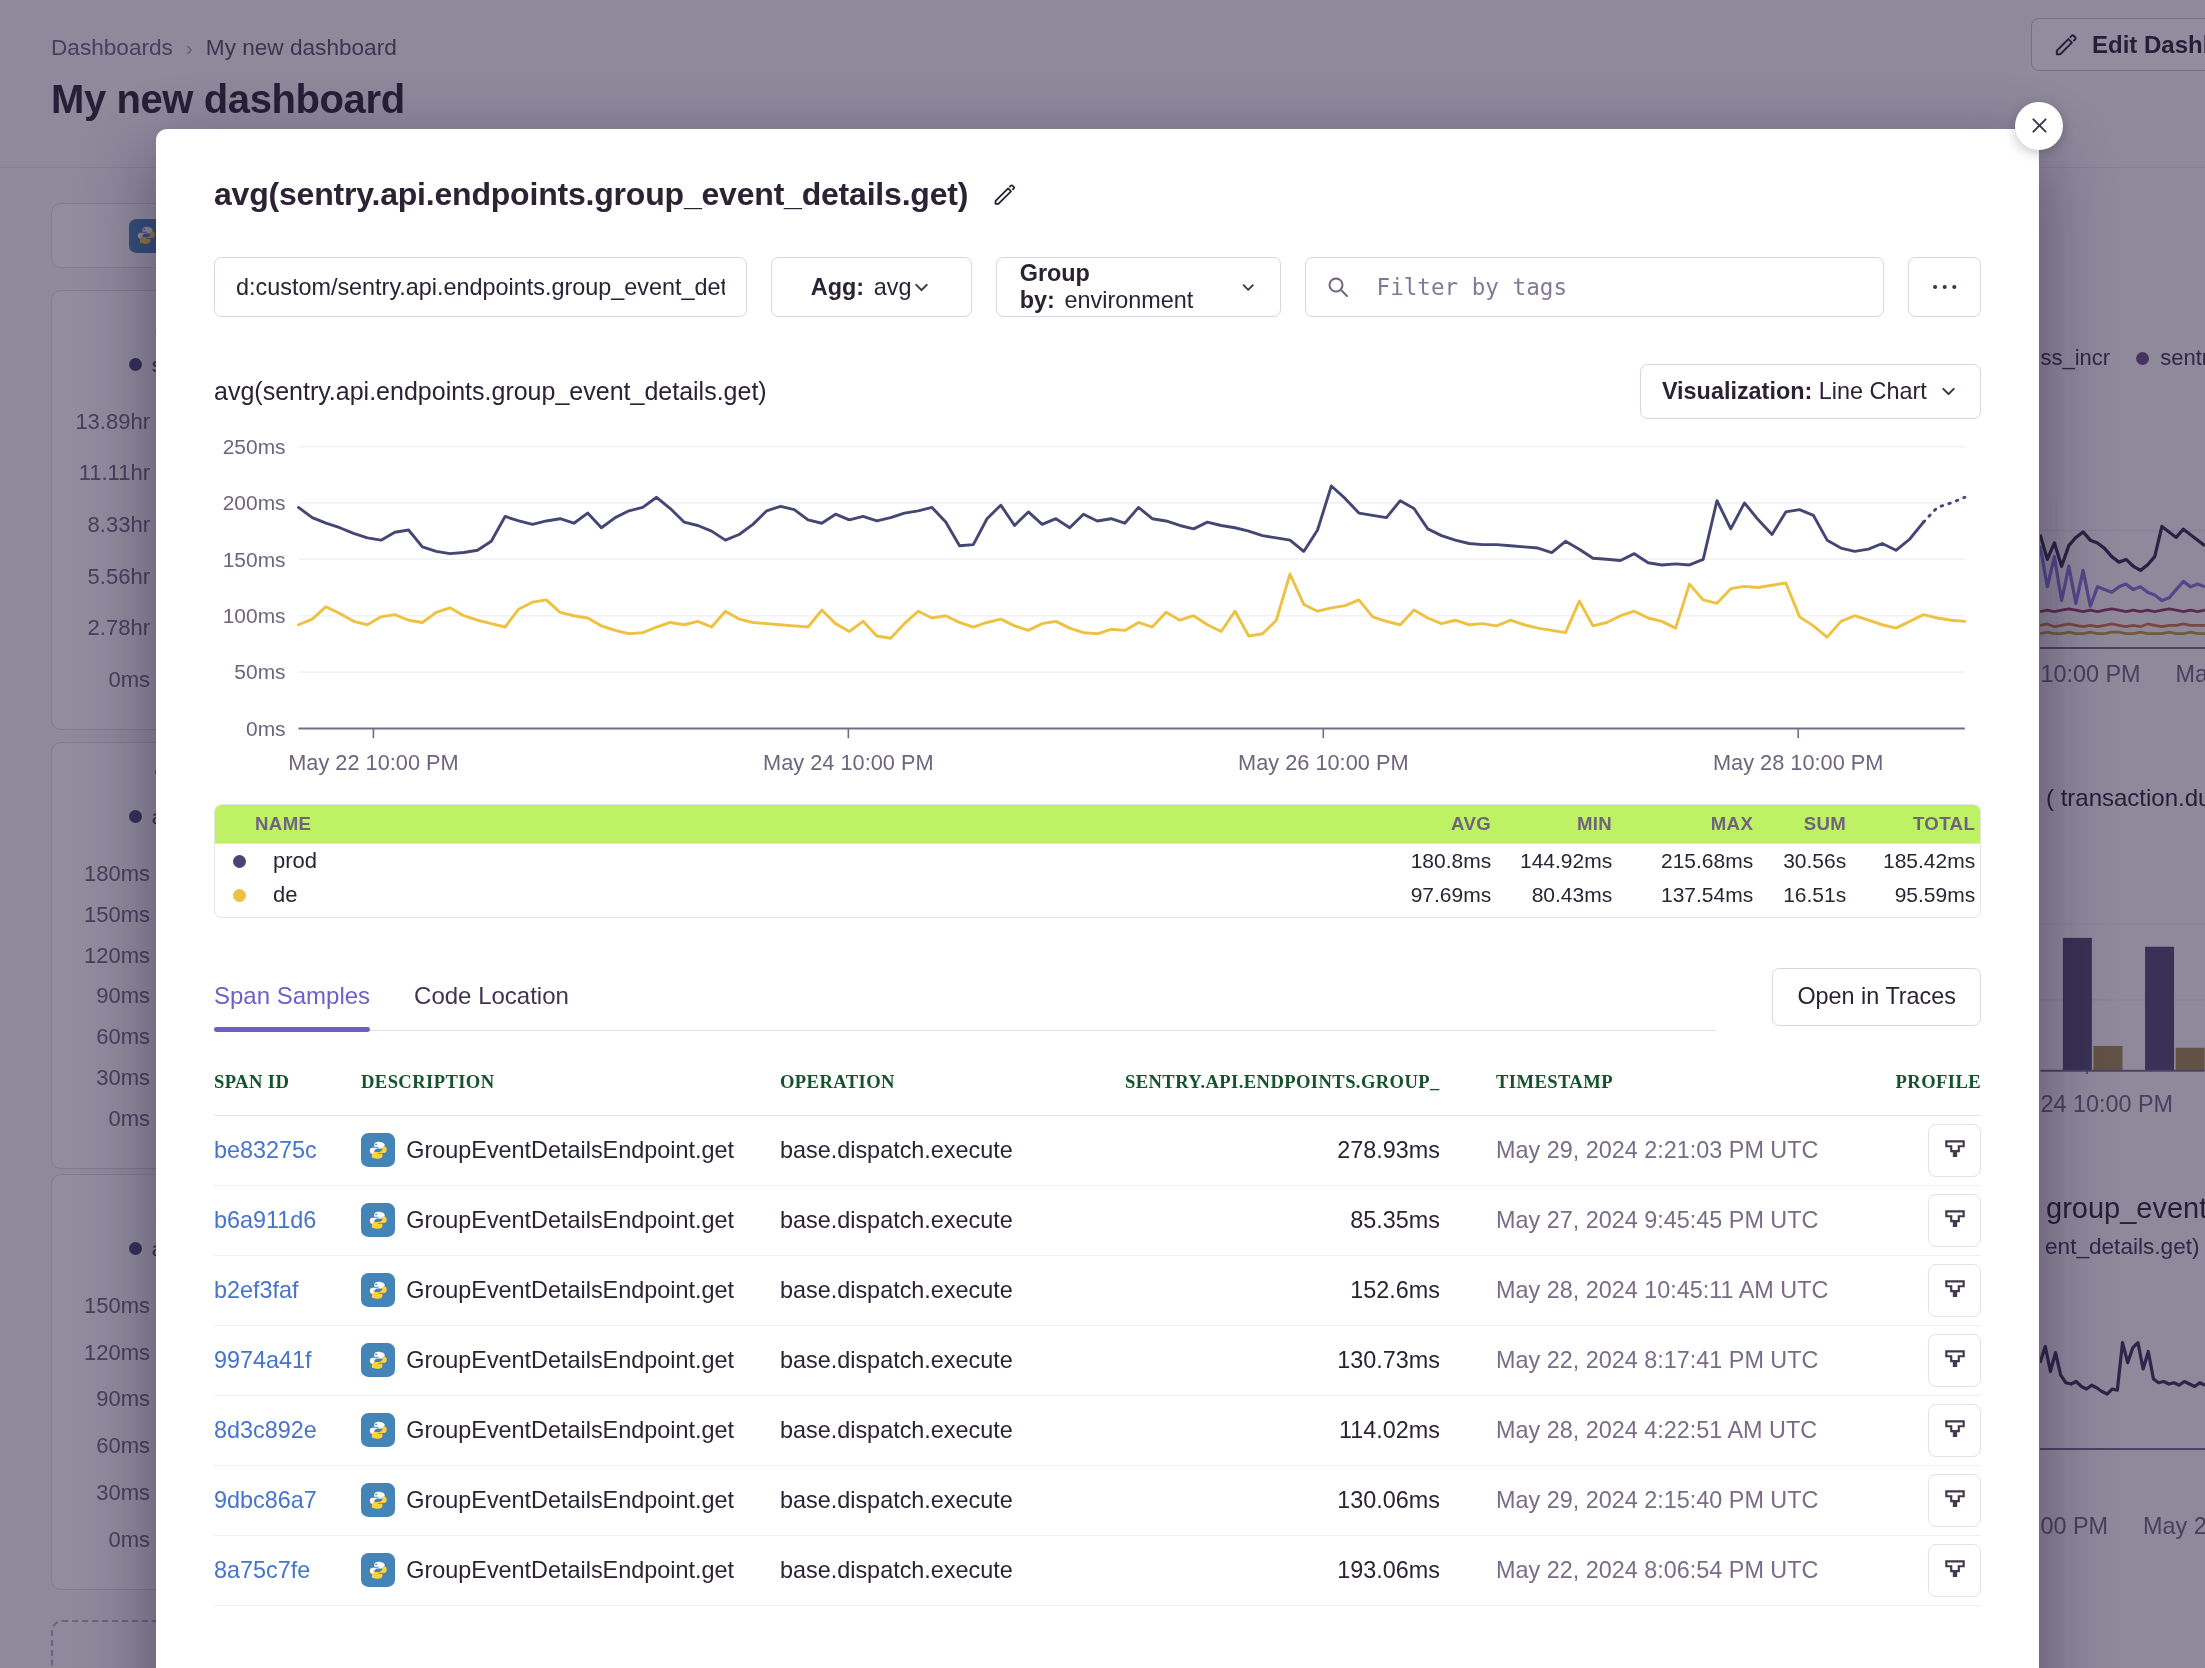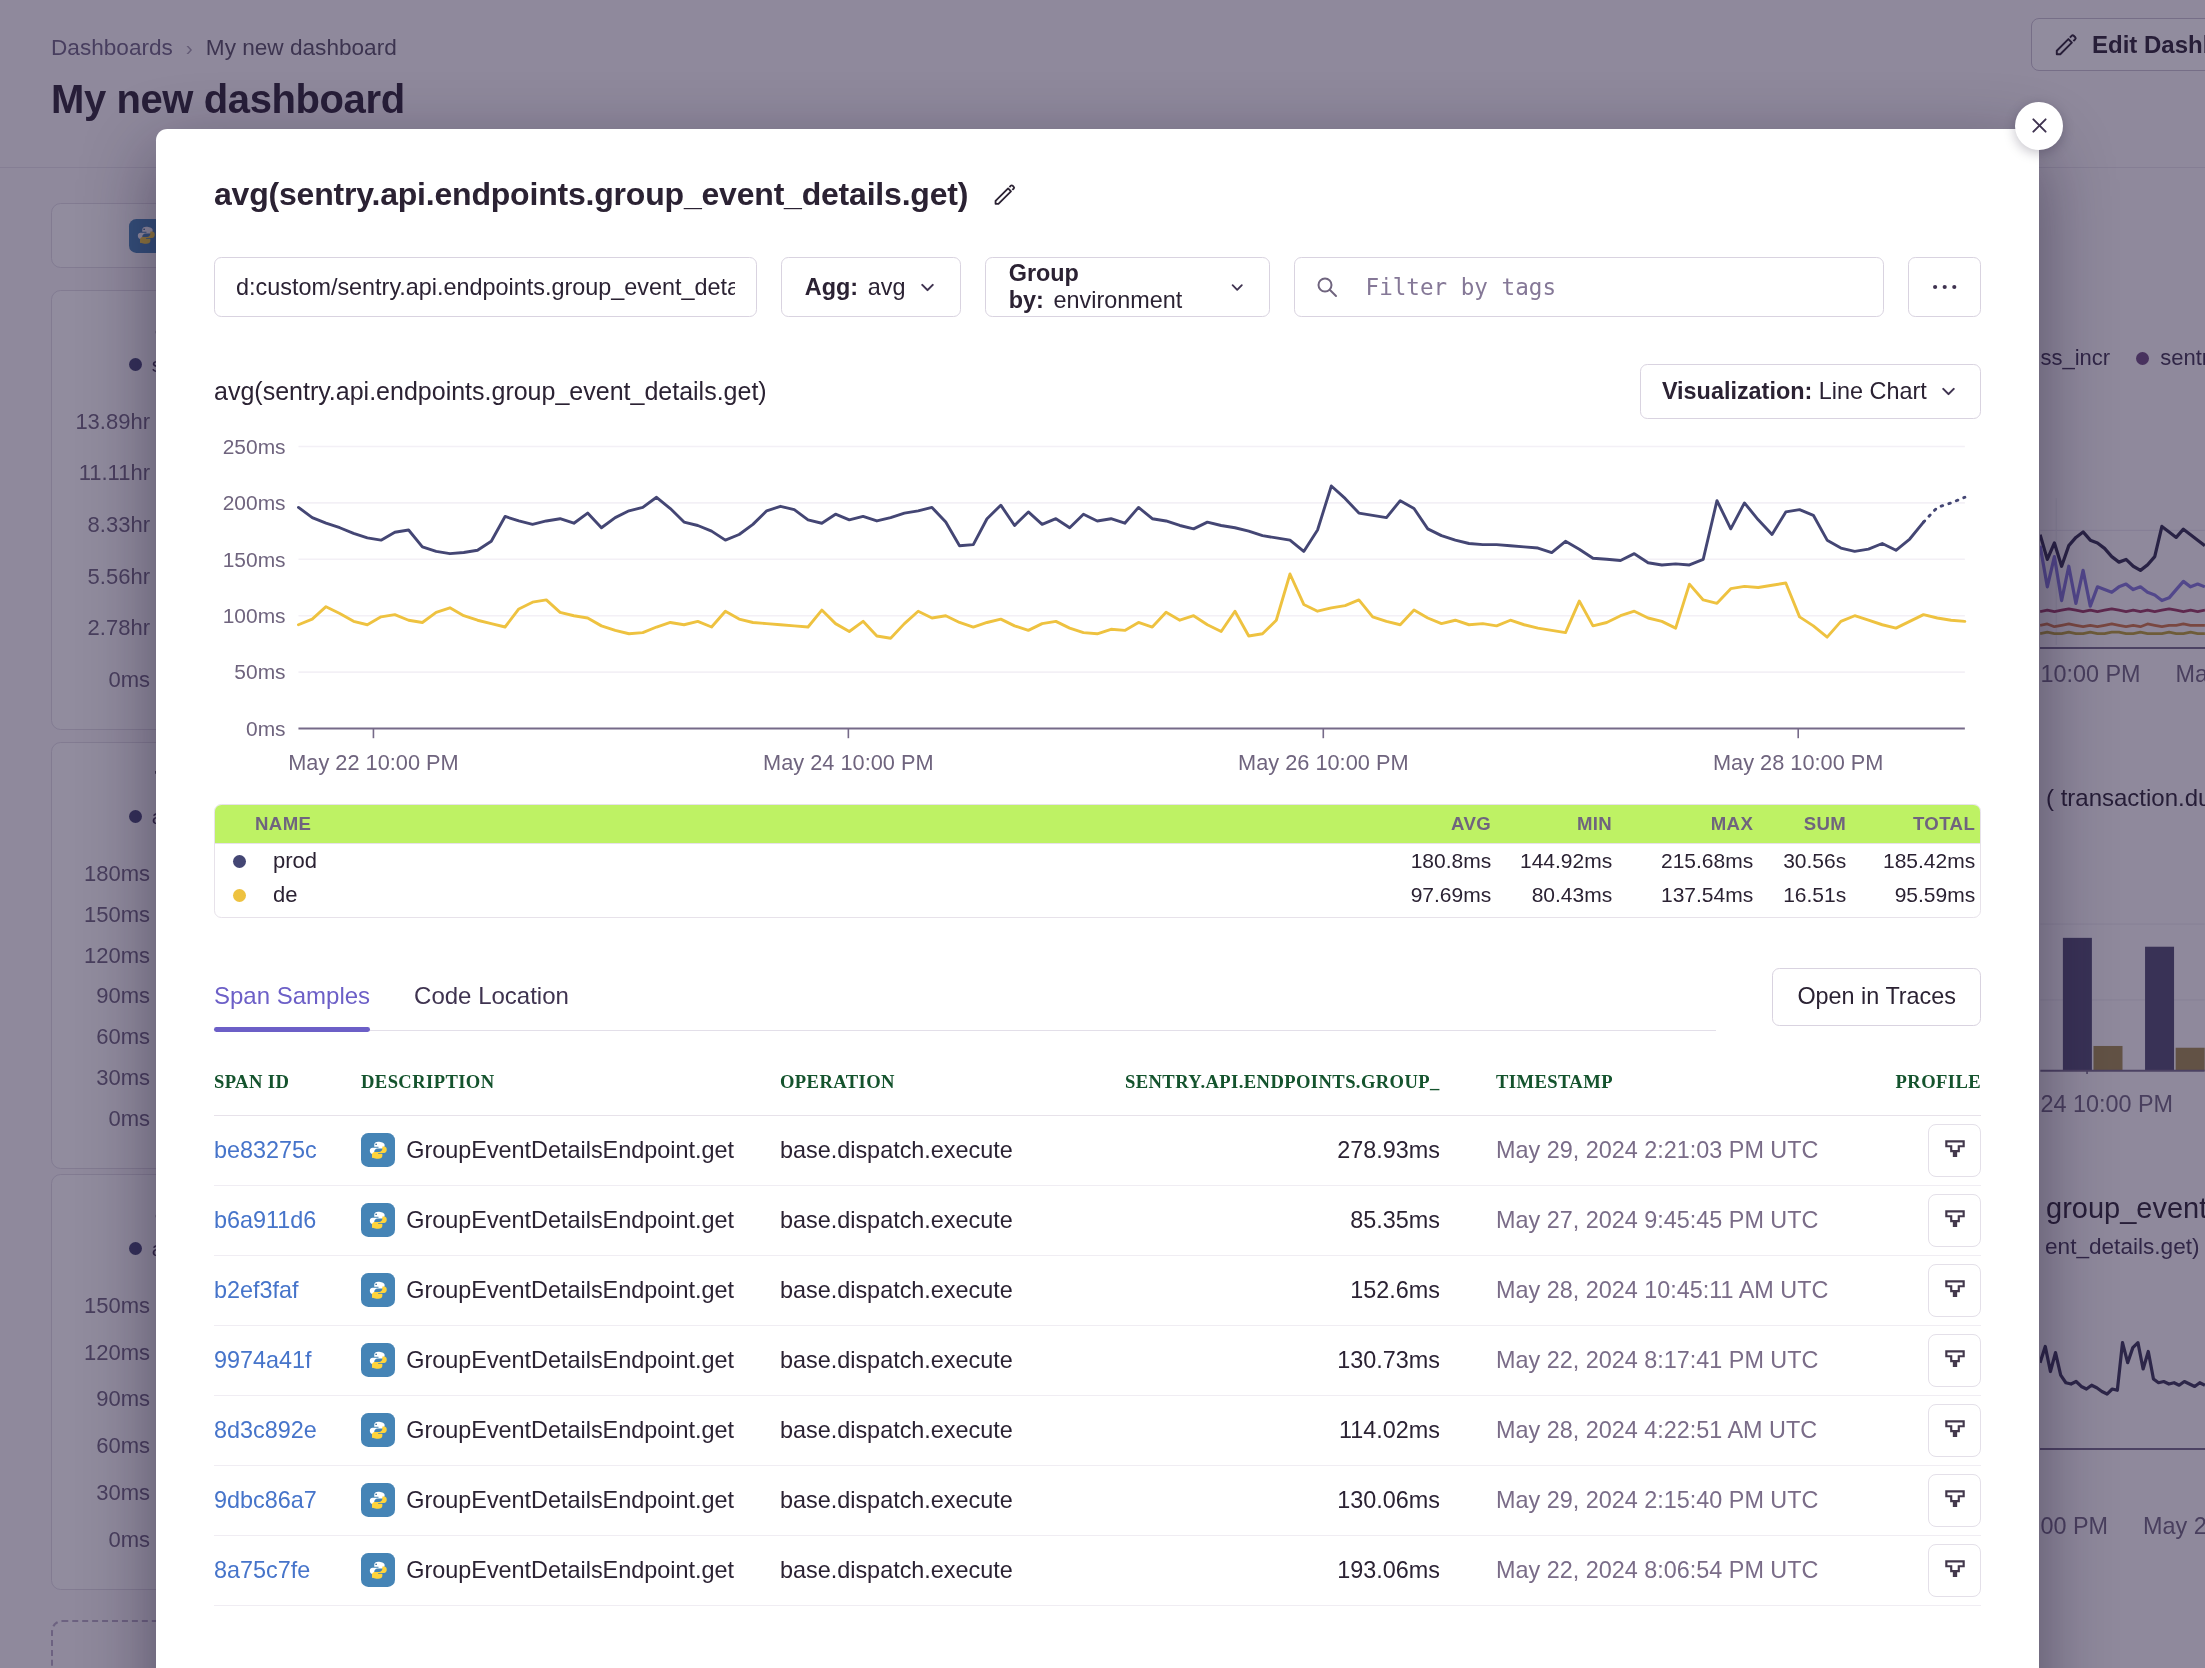--- a/index.html
+++ b/index.html
@@ -54,21 +54,21 @@
     background:#fff; border:none; box-shadow:0 3.2px 11.3px rgba(20,10,40,.25); display:flex; align-items:center; justify-content:center; cursor:pointer; }
   .modal-inner { padding:47px 58px 0 58px; height:100%; overflow:hidden; }
 
   .modal-title-row { display:flex; align-items:center; gap:22.6px; }
   .modal-title { font-size:32px; font-weight:700; color:#2b2233; letter-spacing:-0.2px; }
 
   .controls-row { display:flex; gap:24px; margin-top:44px; }
   .ctl { height:60px; border:1.2px solid var(--border); border-radius:7.3px; background:#fff; display:flex; align-items:center; font-size:23.4px; color:#2b2233; }
   .query-input { flex:1; padding:0 21px; min-width:0; font-family:"Liberation Sans",sans-serif; }
   input.query-input { outline:none; }
-  .agg-btn { width:180px; padding:0 22.6px; justify-content:space-between; cursor:pointer; }
+  .agg-btn { width:201px; padding:0 22.6px; justify-content:center; cursor:pointer; }
   .group-btn { width:285px; padding:0 22.6px; justify-content:center; cursor:pointer; }
   .ctl .lbl { font-weight:700; margin-right:9.7px; }
   .filter-wrap { flex:1.1; padding:0 19.4px; gap:27px; }
   .filter-input { border:none; outline:none; flex:1; font-family:"DejaVu Sans Mono",monospace; font-size:22.6px; color:#2b2233; min-width:0; }
   .filter-input::placeholder { color:#857897; }
   .more-btn { width:73px; justify-content:center; cursor:pointer; }
 
   .add-row { display:flex; gap:21px; margin-top:21px; }
   .add-btn { height:52px; border:1.2px solid var(--border); border-radius:7.3px; background:#fff; display:flex; align-items:center; gap:11.3px; padding:0 21px; font-size:23.4px; font-weight:700; color:#2b2233; cursor:pointer; }
 

